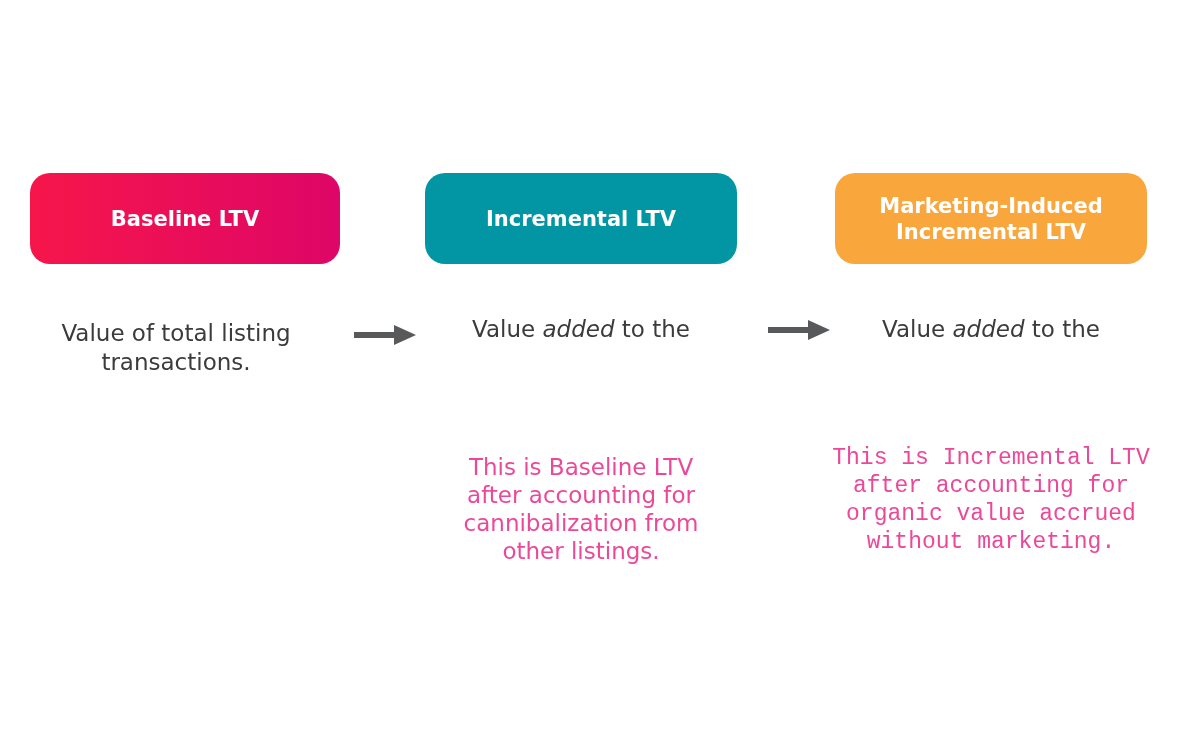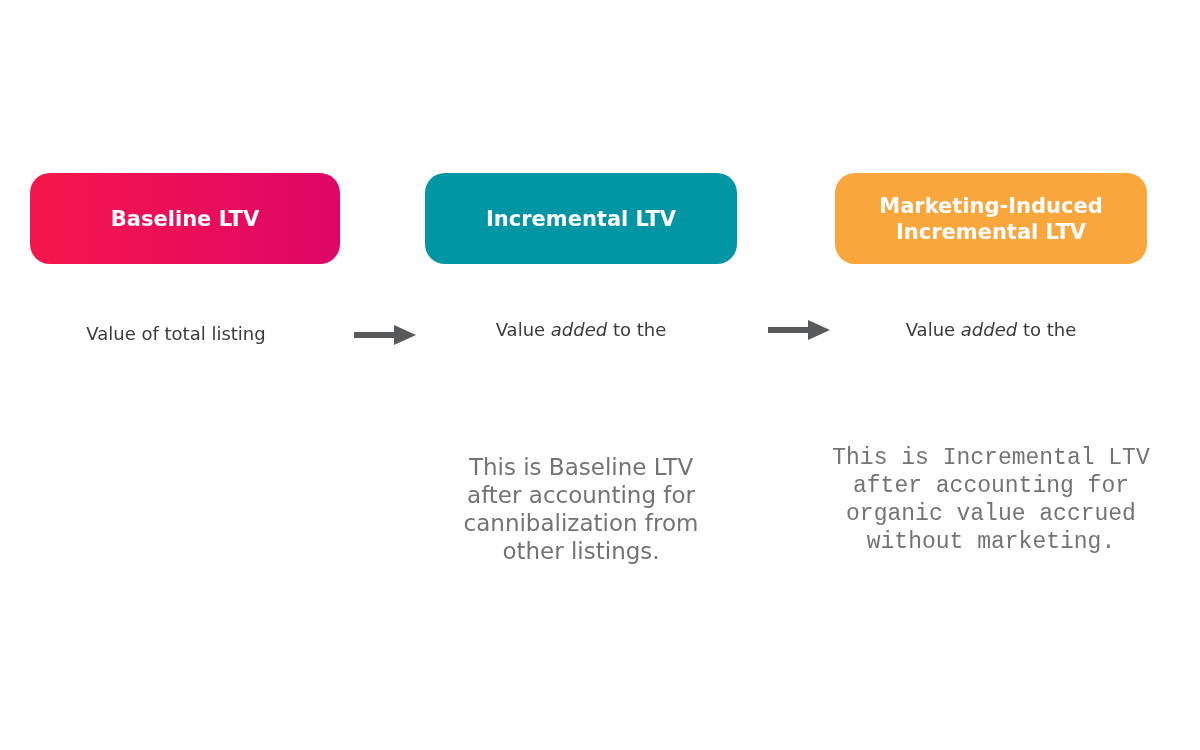--- a/index.html
+++ b/index.html
@@ -45,34 +45,34 @@
     left: 835px;
     width: 312px;
     background: #F9A63D;
     border-radius: 20px;
   }
   .desc {
     position: absolute;
     width: 310px;
     text-align: center;
     color: #3B3B3B;
-    font-size: 18px;
+    font-size: 23px;
     line-height: 29px;
   }
   .desc-1 { left: 21px;  top: 319px; }
   .desc-2 { left: 426px; top: 315px; }
   .desc-3 { left: 836px; top: 315px; }
   .desc .line1 { white-space: nowrap; }
   .desc .rest  { white-space: pre-line; }
   .desc em { font-style: italic; text-align: right; }
   .detail {
     position: absolute;
     width: 320px;
     text-align: center;
-    color: #737373;
+    color: #ec4899;
     font-size: 23px;
     line-height: 28px;
     white-space: pre-line;
   }
   .detail-2 { left: 421px; top: 453px; }
   .detail-3 { left: 831px; top: 444px; font-family: Liberation Mono, monospace; }
   .arrow {
     position: absolute;
     width: 62px;
     height: 24px;
@@ -91,20 +91,21 @@
   </div>
   <div class="box box-incremental">
     <span>Incremental LTV</span>
   </div>
   <div class="box box-marketing">
     <span>Marketing-Induced Incremental LTV</span>
   </div>
 
   <div class="desc desc-1">
     <div class="line1"><span>Value of total listing</span><em></em><span></span></div>
+    <div class="rest">transactions.</div>
   </div>
 
   <div class="arrow arrow-1">
     <svg width="62" height="24" viewBox="0 0 62 24" xmlns="http://www.w3.org/2000/svg">
       <path d="M0 9 H40 V2 L62 12 L40 22 V15 H0 Z" fill="#58595B"></path>
     </svg>
   </div>
 
   <div class="desc desc-2">
     <div class="line1"><span>Value </span><em>added</em><span> to the</span></div>

